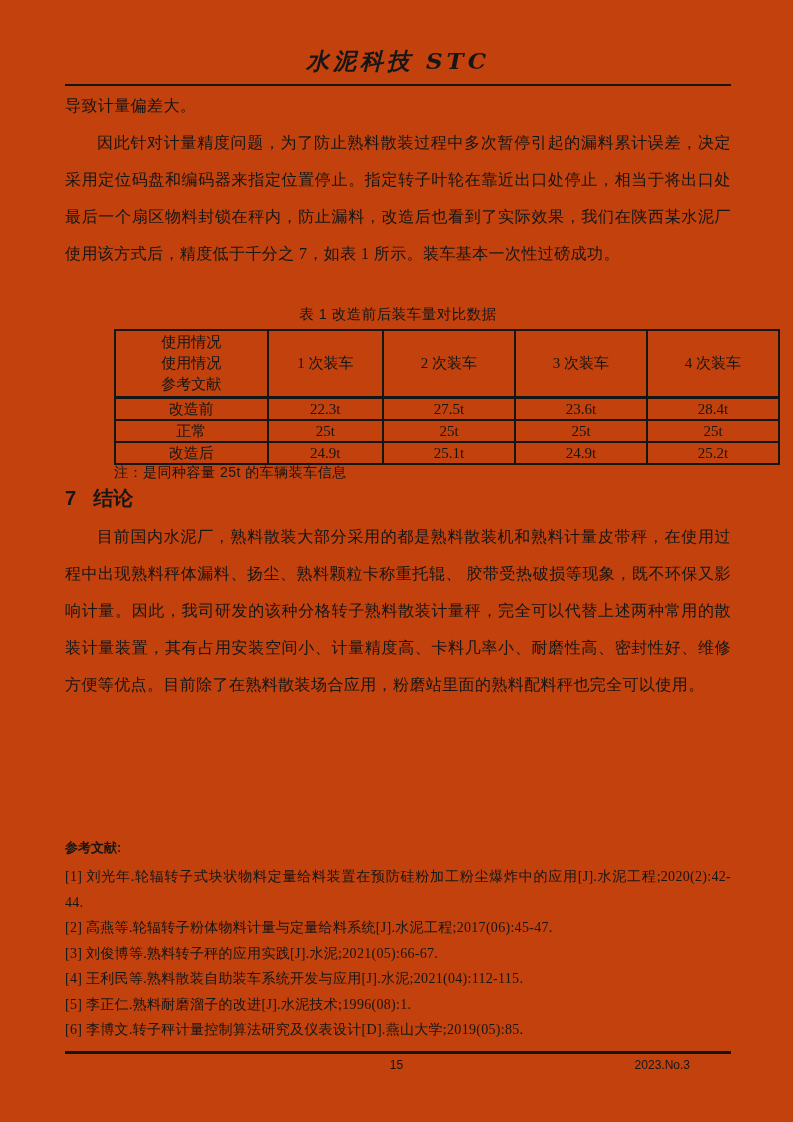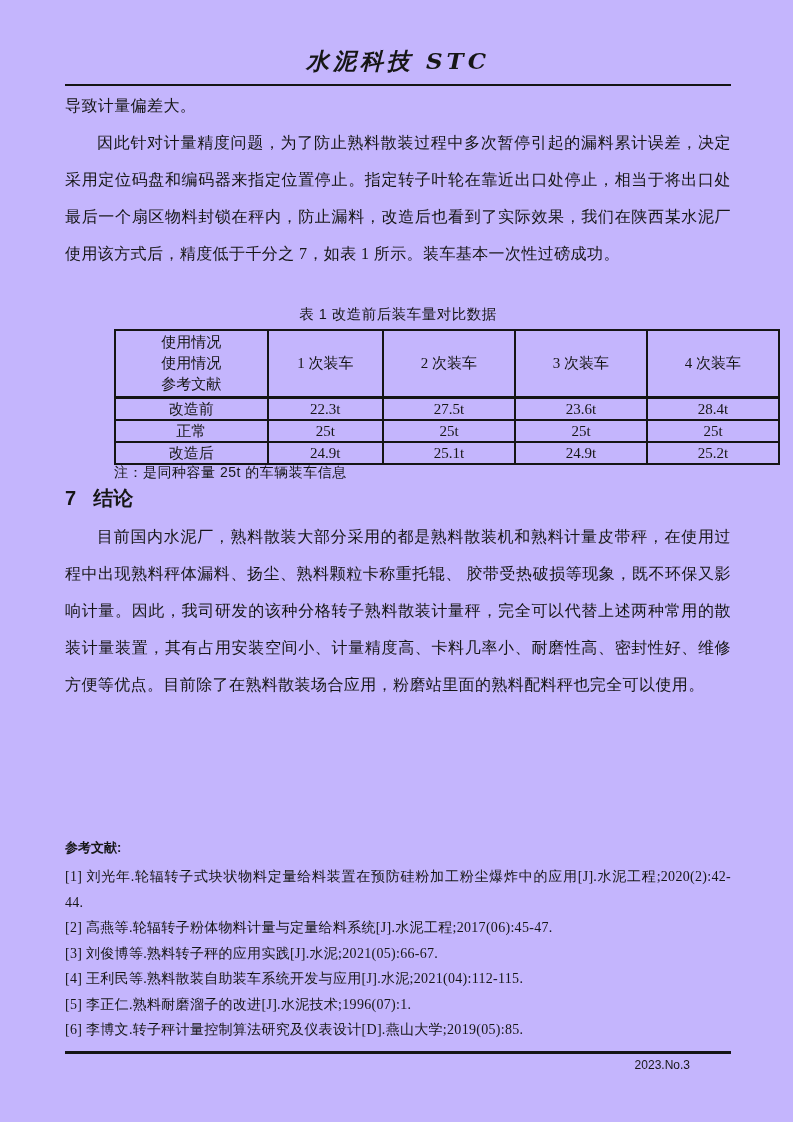--- a/index.html
+++ b/index.html
@@ -4,21 +4,21 @@
 <style>
   * { box-sizing: border-box; margin: 0; padding: 0; }
   html, body { background: #e9e9e9; }
   body { font-family: "Liberation Serif", "DejaVu Serif", serif; color: #161616; }
 
   .page {
     position: relative;
     width: 793px;
     height: 1122px;
     margin: 0 auto;
-    background: #c4b5fd;
+    background: #c2410c;
     overflow: hidden;
   }
 
   
   .journal-title {
     position: absolute;
     top: 46px; left: 65px; right: 62px;
     text-align: center;
     font-family: "DejaVu Serif", "Liberation Serif", serif;
     font-style: italic;
@@ -200,20 +200,21 @@
   <div class="conclusion bodytext">
     <p class="indent">目前国内水泥厂，熟料散装大部分采用的都是熟料散装机和熟料计量皮带秤，在使用过程中出现熟料秤体漏料、扬尘、熟料颗粒卡称重托辊、 胶带受热破损等现象，既不环保又影响计量。因此，我司研发的该种分格转子熟料散装计量秤，完全可以代替上述两种常用的散装计量装置，其有占用安装空间小、计量精度高、卡料几率小、耐磨性高、密封性好、维修方便等优点。目前除了在熟料散装场合应用，粉磨站里面的熟料配料秤也完全可以使用。</p>
   </div>
 
   <div class="references">
     <div class="ref-heading">参考文献:</div>
     <p class="ref-item">[1] 刘光年.轮辐转子式块状物料定量给料装置在预防硅粉加工粉尘爆炸中的应用[J].水泥工程;2020(2):42-44.</p>
     <p class="ref-item">[2] 高燕等.轮辐转子粉体物料计量与定量给料系统[J].水泥工程;2017(06):45-47.</p>
     <p class="ref-item">[3] 刘俊博等.熟料转子秤的应用实践[J].水泥;2021(05):66-67.</p>
     <p class="ref-item">[4] 王利民等.熟料散装自助装车系统开发与应用[J].水泥;2021(04):112-115.</p>
-    <p class="ref-item">[5] 李正仁.熟料耐磨溜子的改进[J].水泥技术;1996(07):1.</p>
+    <p class="ref-item">[5] 李正仁.熟料耐磨溜子的改进[J].水泥技术;1996(08):1.</p>
     <p class="ref-item">[6] 李博文.转子秤计量控制算法研究及仪表设计[D].燕山大学;2019(05):85.</p>
   </div>
 
   <div class="footer-rule"></div>
+  <div class="footer-page">15</div>
   <div class="footer-issue">2023.No.3</div>
 
 </div>
 
 </body></html>

